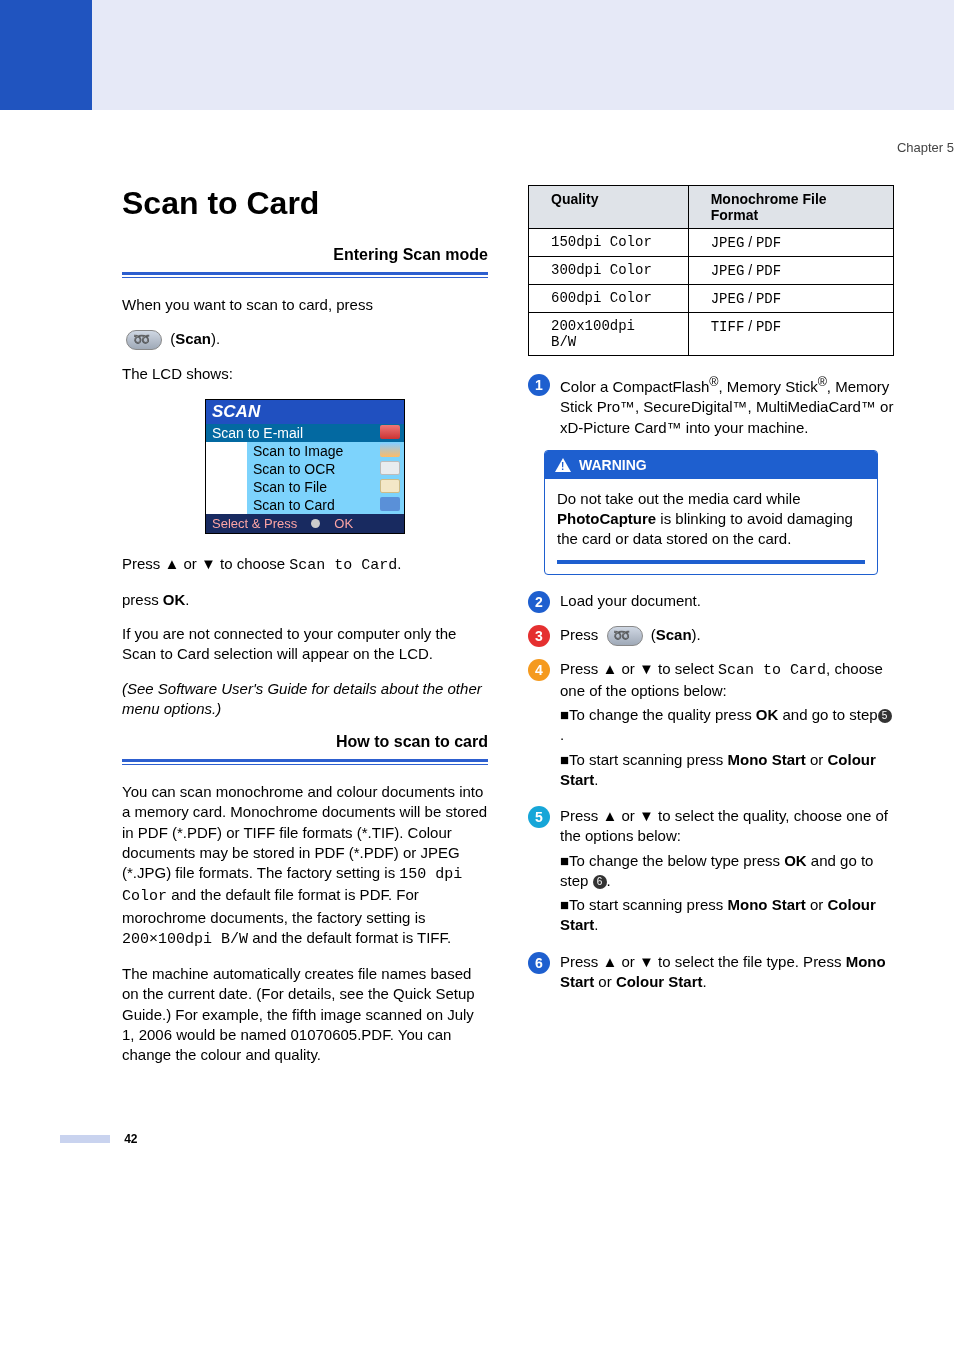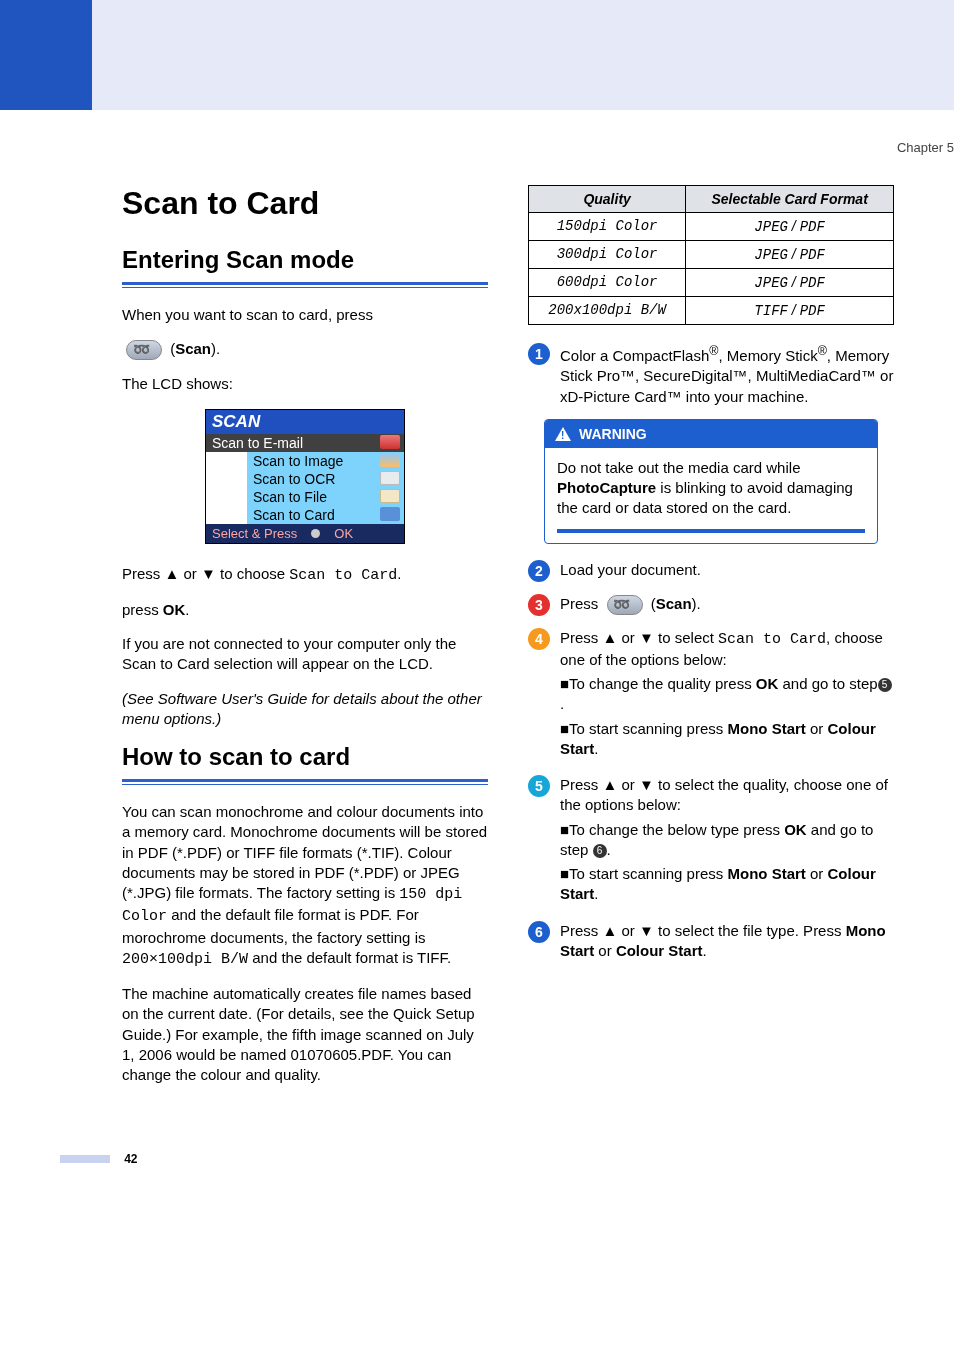--- a/index.html
+++ b/index.html
@@ -4,39 +4,39 @@
   <style>
     * { margin:0; padding:0; box-sizing:border-box; }
     body { font-family: Arial, Helvetica, sans-serif; font-size:15px; color:#000; background:#fff; width:954px; }
     .header-band { display:flex; height:110px; }
     .header-blue { width:92px; background:#2054bf; }
     .header-rest { flex:1; background:#e6e9f7; }
     .chapter { margin:30px 0 0 122px; font-size:13px; color:#444;text-align:right; }
     .main { display:flex; padding:0 60px 0 122px; gap:40px; margin-top:30px; }
     .col { flex:1; }
     h1 { font-size:32px; font-weight:bold; margin-bottom:24px; }
-    h2 { font-size:24px; font-weight:bold; margin:10px 0 8px; }
+    h2 { font-size:16px; font-weight:bold; margin:10px 0 8px;text-align:right; }
     .h2rule { height:7px; margin-bottom:16px; position:relative; }
     .h2rule::before { content:""; display:block; height:3px; background:#2d5fcf; }
     .h2rule::after  { content:""; display:block; height:1px; background:#2d5fcf; margin-top:2px; }
     p { margin-bottom:14px; line-height:1.35; }
     .scan-btn { display:inline-block; vertical-align:middle; width:36px; height:20px; border-radius:10px; background:linear-gradient(#cfd7e3,#9fa9b7); border:1px solid #888; position:relative; margin:0 4px; }
     .scan-btn::after { content:"\27BF"; position:absolute; left:6px; top:-1px; font-size:14px; color:#333; }
     .bold { font-weight:bold; }
     .code { font-family: "Courier New", monospace; }
     .lcd { width:200px; margin:10px auto 20px; border:1px solid #000; font-size:14px; }
     .lcd-title { background:#2050c0; color:#fff; font-style:italic; font-weight:bold; padding:2px 6px; font-size:17px; }
-    .lcd-hl { background:#404040; color:#fff; padding:1px 6px; position:relative; }
+    .lcd-hl { background:#0369a1; color:#fff; padding:1px 6px; position:relative; }
     .lcd-row { padding:1px 6px; position:relative; background:#7dd3fc;margin-left:41px; }
     .lcd-foot { background:#182a60; color:#fca5a5; padding:2px 6px; font-size:13px; display:flex; align-items:center; gap:14px; }
     .lcd-dot { width:9px; height:9px; border-radius:50%; background:#ccc; display:inline-block; }
     .lcd-ic { position:absolute; right:4px; top:1px; width:20px; height:14px; display:inline-block; }
 
     table.fmt { border-collapse:collapse; width:100%; margin-bottom:18px; font-size:14px; }
-    table.fmt th, table.fmt td { border:1px solid #000; padding:5px 1px; text-align:center; vertical-align:top;font-style:italic; }
+    table.fmt th, table.fmt td { border:1px solid #000; padding:5px 22px; text-align:left; vertical-align:top; }
     table.fmt th { background:#dfe3e8; font-weight:bold; }
     table.fmt td.q { font-family:"Courier New", monospace; }
 
     .step { display:flex; align-items:flex-start; gap:10px; margin-bottom:12px; }
     .step .num { width:22px; height:22px; border-radius:50%; color:#fff; font-weight:bold; display:flex; align-items:center; justify-content:center; flex:0 0 22px; font-size:14px; }
     .c1{background:#1e5fcf;} .c2{background:#1e5fcf;} .c3{background:#e53030;} .c4{background:#f59a1e;} .c5{background:#16a6d8;} .c6{background:#1e5fcf;}
     .step .body { flex:1; line-height:1.35; }
     .step ul { list-style:none; margin-top:4px; }
     .step ul li::before { content:"\25A0 "; }
     .step ul li { margin-bottom:4px; }
@@ -107,21 +107,21 @@
     </p>
     <p>The machine automatically creates file names based on the current date. (For details, see the Quick Setup Guide.) For example, the fifth image scanned on July 1, 2006 would be named 01070605.PDF. You can change the colour and quality.</p>
   </div>
 
   <div class="col">
 
     <table class="fmt">
       <thead>
         <tr>
           <th>Quality</th>
-          <th>Selectable Card Format</th>
+          <th>Monochrome File Format</th>
         </tr>
       </thead>
       <tbody>
         <tr>
             <td class="q">150dpi Color</td>
             <td><span class="code">JPEG</span> / <span class="code">PDF</span></td>
           </tr>
         <tr>
             <td class="q">300dpi Color</td>
             <td><span class="code">JPEG</span> / <span class="code">PDF</span></td>

